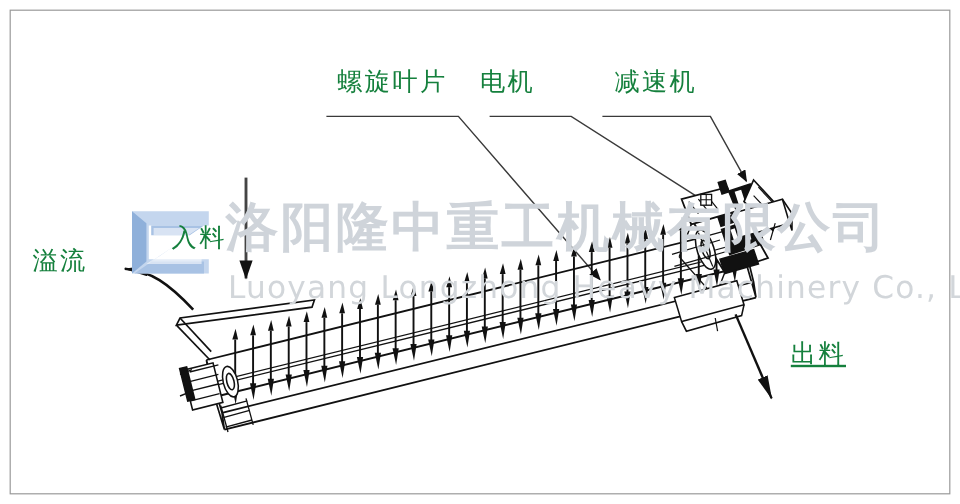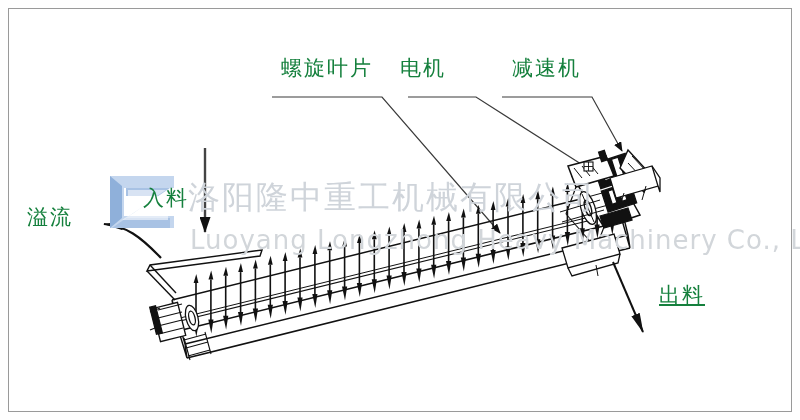--- a/index.html
+++ b/index.html
@@ -79,26 +79,27 @@
     font-size: 25px;
     font-weight: bold;
     font-style: italic;
     color: #b9cfe9;
     letter-spacing: 1px;
     font-family: "DejaVu Sans", "Liberation Sans", sans-serif;
   }
   #wm-cn {
     position: absolute;
     left: 188px;
-    top: 176px;
-    font-size: 32px;
+    top: 160px;
+    font-size: 44px;
     color: #cfd4da;
     letter-spacing: 2px;
     white-space: nowrap;
     font-family: "DejaVu Sans", "Liberation Sans", sans-serif;
+    font-weight: bold;
   }
   #wm-en {
     position: absolute;
     left: 190px;
     top: 225px;
     font-size: 26px;
     color: #d2d6da;
     letter-spacing: 1px;
     white-space: nowrap;
     font-family: "DejaVu Sans", "Liberation Sans", sans-serif;

